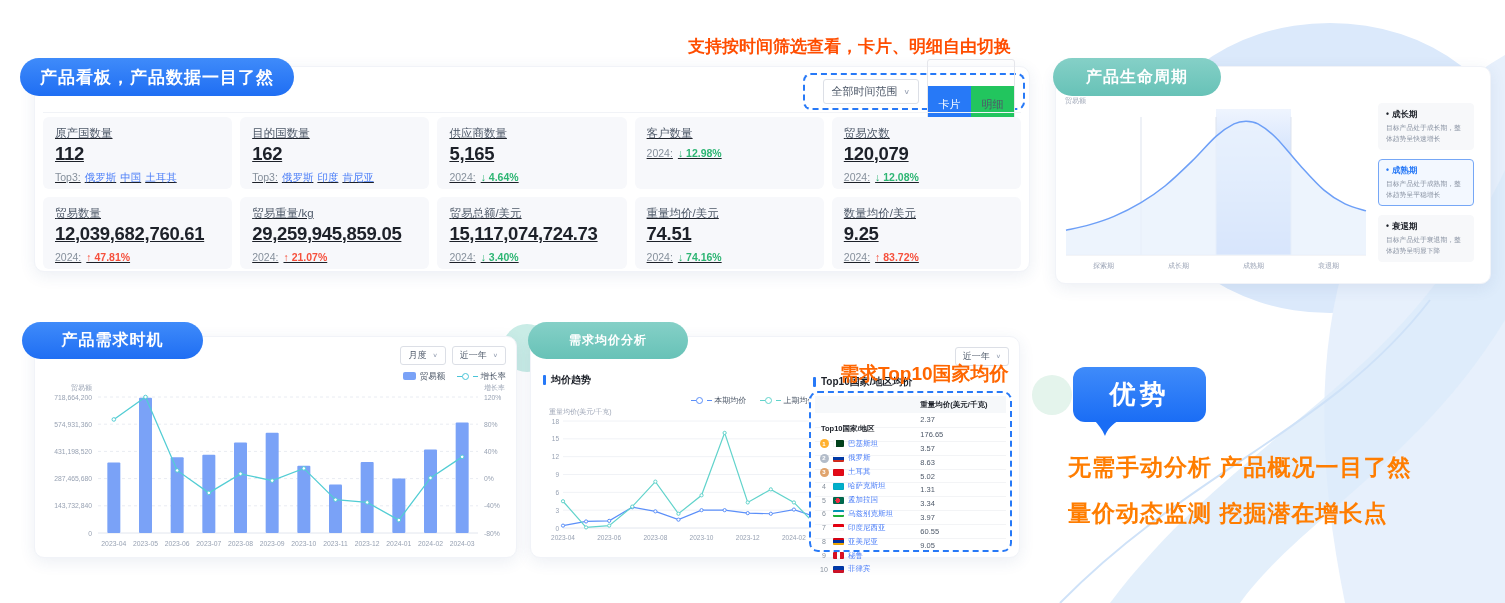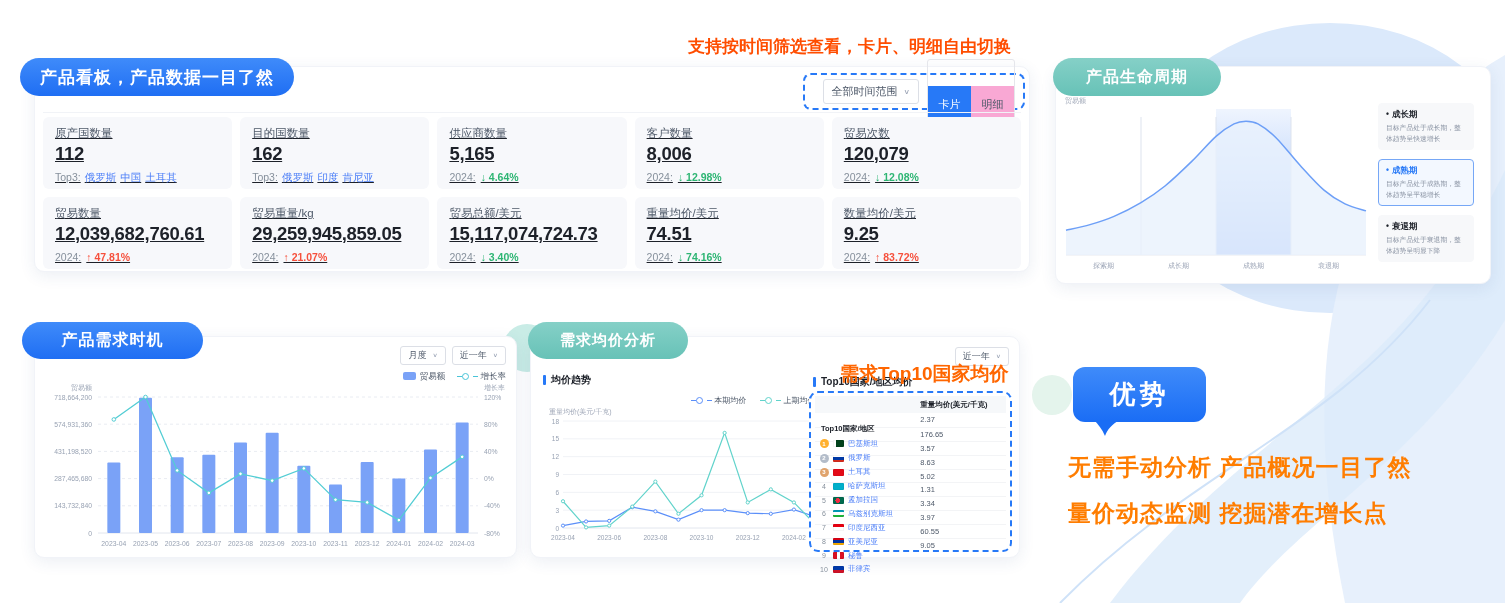--- a/index.html
+++ b/index.html
@@ -24,21 +24,21 @@
   #dash-divider{position:absolute;left:8px;top:45px;right:8px;height:1px;background:#f1f3f7;}
   #filter-box{position:absolute;right:4px;top:6px;width:222px;height:37px;border:2px dashed #2779f7;
               border-radius:8px;display:flex;align-items:center;justify-content:flex-end;gap:8px;padding:0 8px;}
   .select{display:inline-flex;align-items:center;gap:6px;border:1px solid #dcdfe6;border-radius:3px;
           background:#fff;color:#4e5969;cursor:pointer;}
   #time-select{font-size:11px;padding:4px 8px;}
   .caret{color:#9aa3b5;font-size:.8em;transform:scaleY(.8);}
   #seg{display:flex;border:1px solid #e5e6eb;border-radius:3px;overflow:hidden;font-size:11px;}
   #seg .seg-btn{width:43px;height:38px;display:flex;align-items:center;justify-content:center;cursor:pointer;margin-top:26px;}
   #seg .on{background:#2779f7;color:#fff;}
-  #seg .off{background:#f9a8d4;color:#4e5969;}
+  #seg .off{background:#22c55e;color:#4e5969;}
   #stats{position:absolute;left:8px;top:50px;right:8px;display:grid;
          grid-template-columns:repeat(5,1fr);grid-auto-rows:72px;gap:8px;}
   .stat-card{background:#f7f8fb;border-radius:6px;padding:9px 12px 7px;overflow:hidden;text-decoration:underline;}
   .stat-label{font-size:11.5px;color:#4e5969;}
   .stat-value{font-size:18.5px;font-weight:600;color:#1d2129;margin-top:2px;letter-spacing:-.3px;white-space:nowrap;}
   .stat-sub{font-size:10.5px;color:#86909c;margin-top:6px;white-space:nowrap;}
   .top3-link{color:#4a7df8;margin-left:4px;cursor:pointer;}
   .pct{margin-left:5px;font-weight:600;}
   .pct.up{color:#f6503c;}
   .pct.down{color:#2db573;}
@@ -61,21 +61,21 @@
   #dt-selects .select{font-size:9px;padding:2px 7px;}
   #dt-legend{position:absolute;right:10px;top:34px;display:flex;gap:12px;align-items:center;
              font-size:8.5px;color:#4e5969;}
   .lg-bar{display:inline-block;width:13px;height:8px;border-radius:2px;background:#7aa2f7;margin-right:4px;vertical-align:-1px;}
   .lg-ring{display:inline-block;width:7px;height:7px;border:1.5px solid #49c4d8;border-radius:50%;
            margin:0 4px 0 0;vertical-align:-1px;position:relative;}
   .lg-dash{display:inline-block;width:5px;height:1.5px;background:#49c4d8;vertical-align:2px;}
   #dt-svg{position:absolute;left:5px;top:46px;}
   
   #pa-card{left:530px;top:336px;width:490px;height:222px;}
-  #pa-pill{left:528px;top:322px;width:160px;height:37px;font-size:15px;}
+  #pa-pill{left:528px;top:322px;width:160px;height:37px;font-size:12px;}
   #pa-select{position:absolute;right:10px;top:10px;font-size:9px;padding:2px 7px;}
   .sec-title{position:absolute;display:flex;align-items:center;gap:5px;font-size:10px;font-weight:bold;color:#1d2129;justify-content:flex-end;}
   .sec-bar{width:3px;height:10px;background:#2779f7;border-radius:1px;}
   #pa-trend-title{left:12px;top:36px;}
   #pa-top10-title{left:282px;top:38px;}
   #pa-legend{position:absolute;left:160px;top:58px;display:flex;gap:14px;font-size:8px;color:#4e5969;align-items:center;}
   .lg-ring.blue{border-color:#5b8ff9;}
   .lg-dash.blue{background:#5b8ff9;}
   .lg-ring.teal{border-color:#61d3cb;}
   .lg-dash.teal{background:#61d3cb;}
@@ -143,21 +143,20 @@
           <div class="stat-value">162</div>
           <div class="stat-sub"><span>Top3:</span><span class="top3-link">俄罗斯</span><span class="top3-link">印度</span><span class="top3-link">肯尼亚</span></div>
         </div>
         <div class="stat-card">
           <div class="stat-label">供应商数量</div>
           <div class="stat-value">5,165</div>
           <div class="stat-sub"><span>2024:</span><span class="pct down">↓ 4.64%</span></div>
         </div>
         <div class="stat-card">
           <div class="stat-label">客户数量</div>
-          <div class="stat-value">8,006</div>
           <div class="stat-sub"><span>2024:</span><span class="pct down">↓ 12.98%</span></div>
         </div>
         <div class="stat-card">
           <div class="stat-label">贸易次数</div>
           <div class="stat-value">120,079</div>
           <div class="stat-sub"><span>2024:</span><span class="pct down">↓ 12.08%</span></div>
         </div>
         <div class="stat-card">
           <div class="stat-label">贸易数量</div>
           <div class="stat-value">12,039,682,760.61</div>

